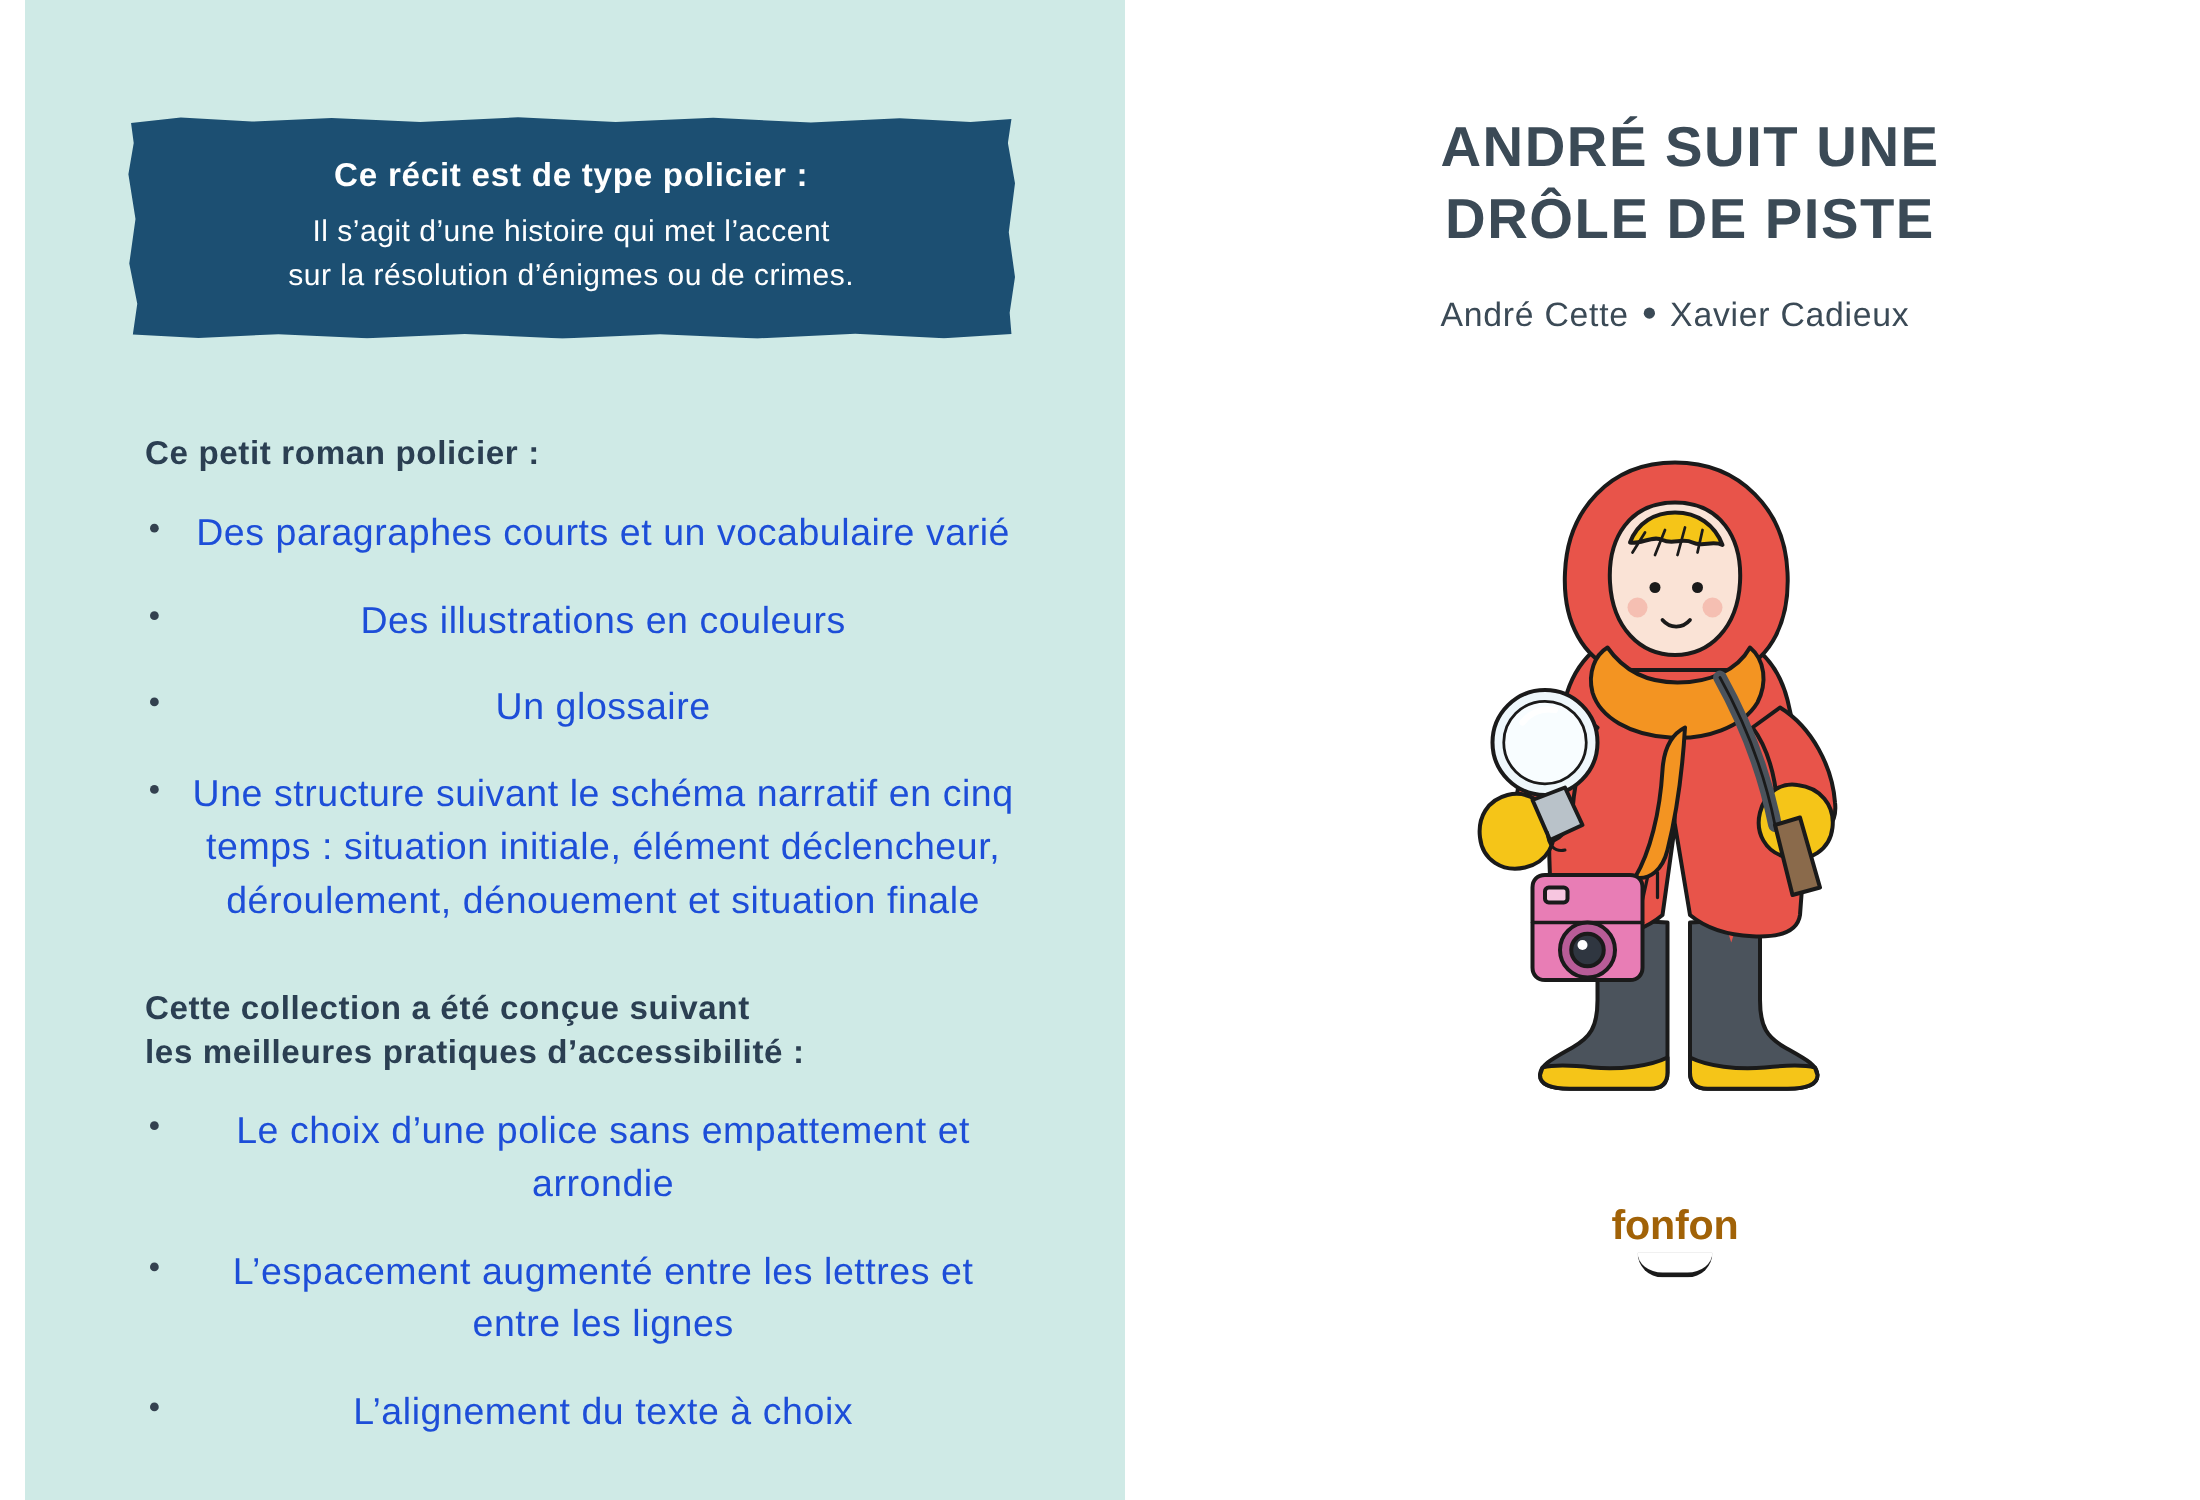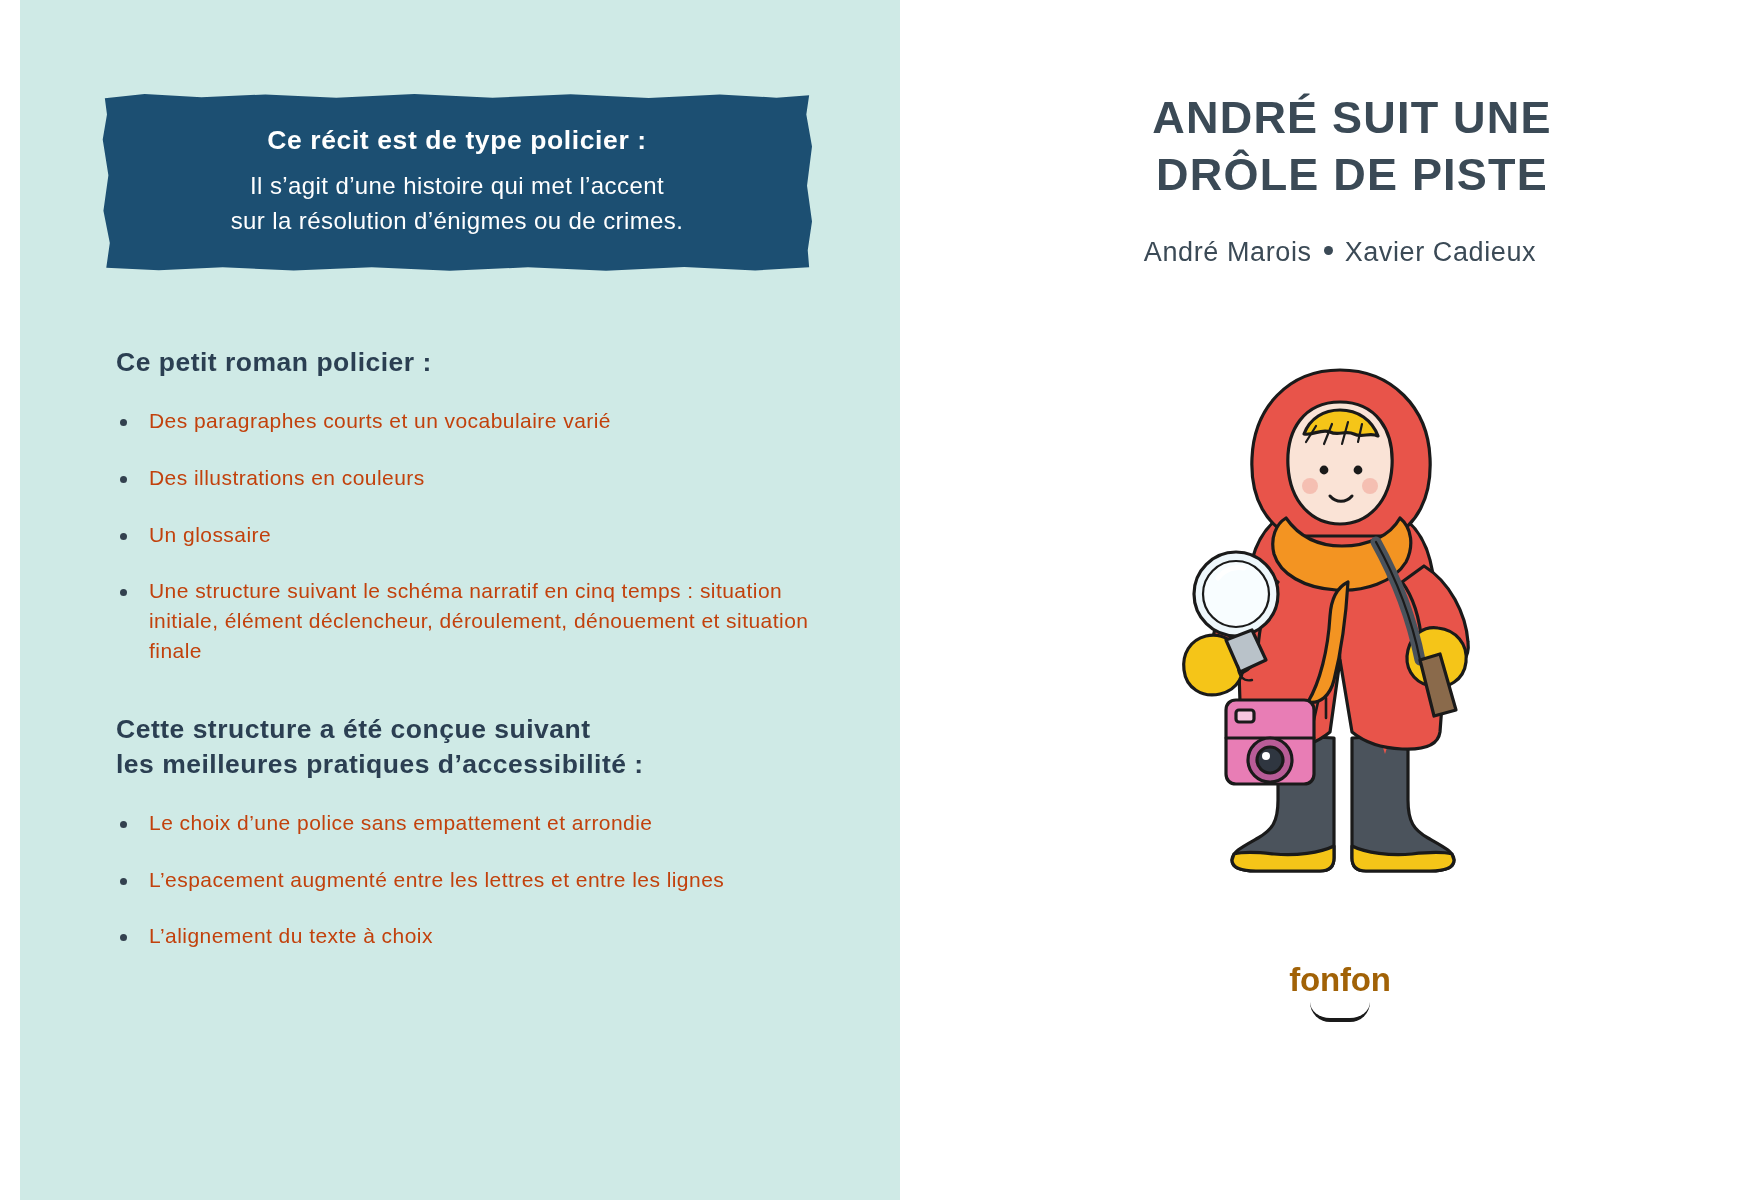--- a/index.html
+++ b/index.html
@@ -83,25 +83,26 @@
     margin-bottom: 26px;
   }
   ul.bullets {
     list-style: none;
     margin: 0;
     padding: 0;
   }
   ul.bullets li {
     position: relative;
     padding-left: 33px;
-    font-size: 21px;
+    font-size: 30px;
     line-height: 1.42;
     letter-spacing: 0.45px;
-    color: #c2410c;
+    color: #1d4ed8;
     margin-bottom: 27px;
+    text-align: center;
   }
   ul.bullets li:last-child { margin-bottom: 0; }
   ul.bullets li::before {
     content: "";
     position: absolute;
     left: 4px;
     top: 13px;
     width: 7px;
     height: 7px;
     border-radius: 50%;
@@ -195,41 +196,41 @@
 
       <h2 class="section-heading">Ce petit roman policier :</h2>
       <ul class="bullets">
         <li>Des paragraphes courts et un vocabulaire varié</li>
         <li>Des illustrations en couleurs</li>
         <li>Un glossaire</li>
         <li>Une structure suivant le schéma narratif en cinq temps : situation initiale, élément déclencheur, déroulement, dénouement et situation finale</li>
       </ul>
 
       <h2 class="section-heading second">
-        <span>Cette structure a été conçue suivant</span><br>
+        <span>Cette collection a été conçue suivant</span><br>
         <span>les meilleures pratiques d’accessibilité :</span>
       </h2>
       <ul class="bullets">
         <li>Le choix d’une police sans empattement et arrondie</li>
         <li>L’espacement augmenté entre les lettres et entre les lignes</li>
         <li>L’alignement du texte à choix</li>
       </ul>
 
     </div>
   </div>
 
   <div class="right-page">
 
     <h1 class="cover-title">
       <span>ANDRÉ SUIT UNE</span><br>
       <span>DRÔLE DE PISTE</span>
     </h1>
 
     <div class="cover-authors">
-      <span>André Marois</span><span class="author-dot"></span><span>Xavier Cadieux</span>
+      <span>André Cette</span><span class="author-dot"></span><span>Xavier Cadieux</span>
     </div>
 
     <div class="illustration">
       <svg viewBox="0 0 880 560" width="880" height="560" xmlns="http://www.w3.org/2000/svg">
         <g stroke="#1a1a1a" stroke-width="3.2" stroke-linejoin="round" stroke-linecap="round" fill="none">
 
           <path d="M378 405 L378 470 C378 492 372 500 358 508 C342 517 332 522 332 530 C332 538 342 541 356 541 L420 541 C430 541 434 536 434 528 L434 408 Z" fill="#4b535c"></path>
           <path d="M332 530 C332 538 342 541 356 541 L420 541 C430 541 434 536 434 528 L434 516 C420 523 396 526 374 524 C356 522 342 522 334 524 Z" fill="#f5c518"></path>
 
           <path d="M508 405 L508 470 C508 492 514 500 528 508 C544 517 554 522 554 530 C554 538 544 541 530 541 L466 541 C456 541 452 536 452 528 L452 408 Z" fill="#4b535c"></path>

